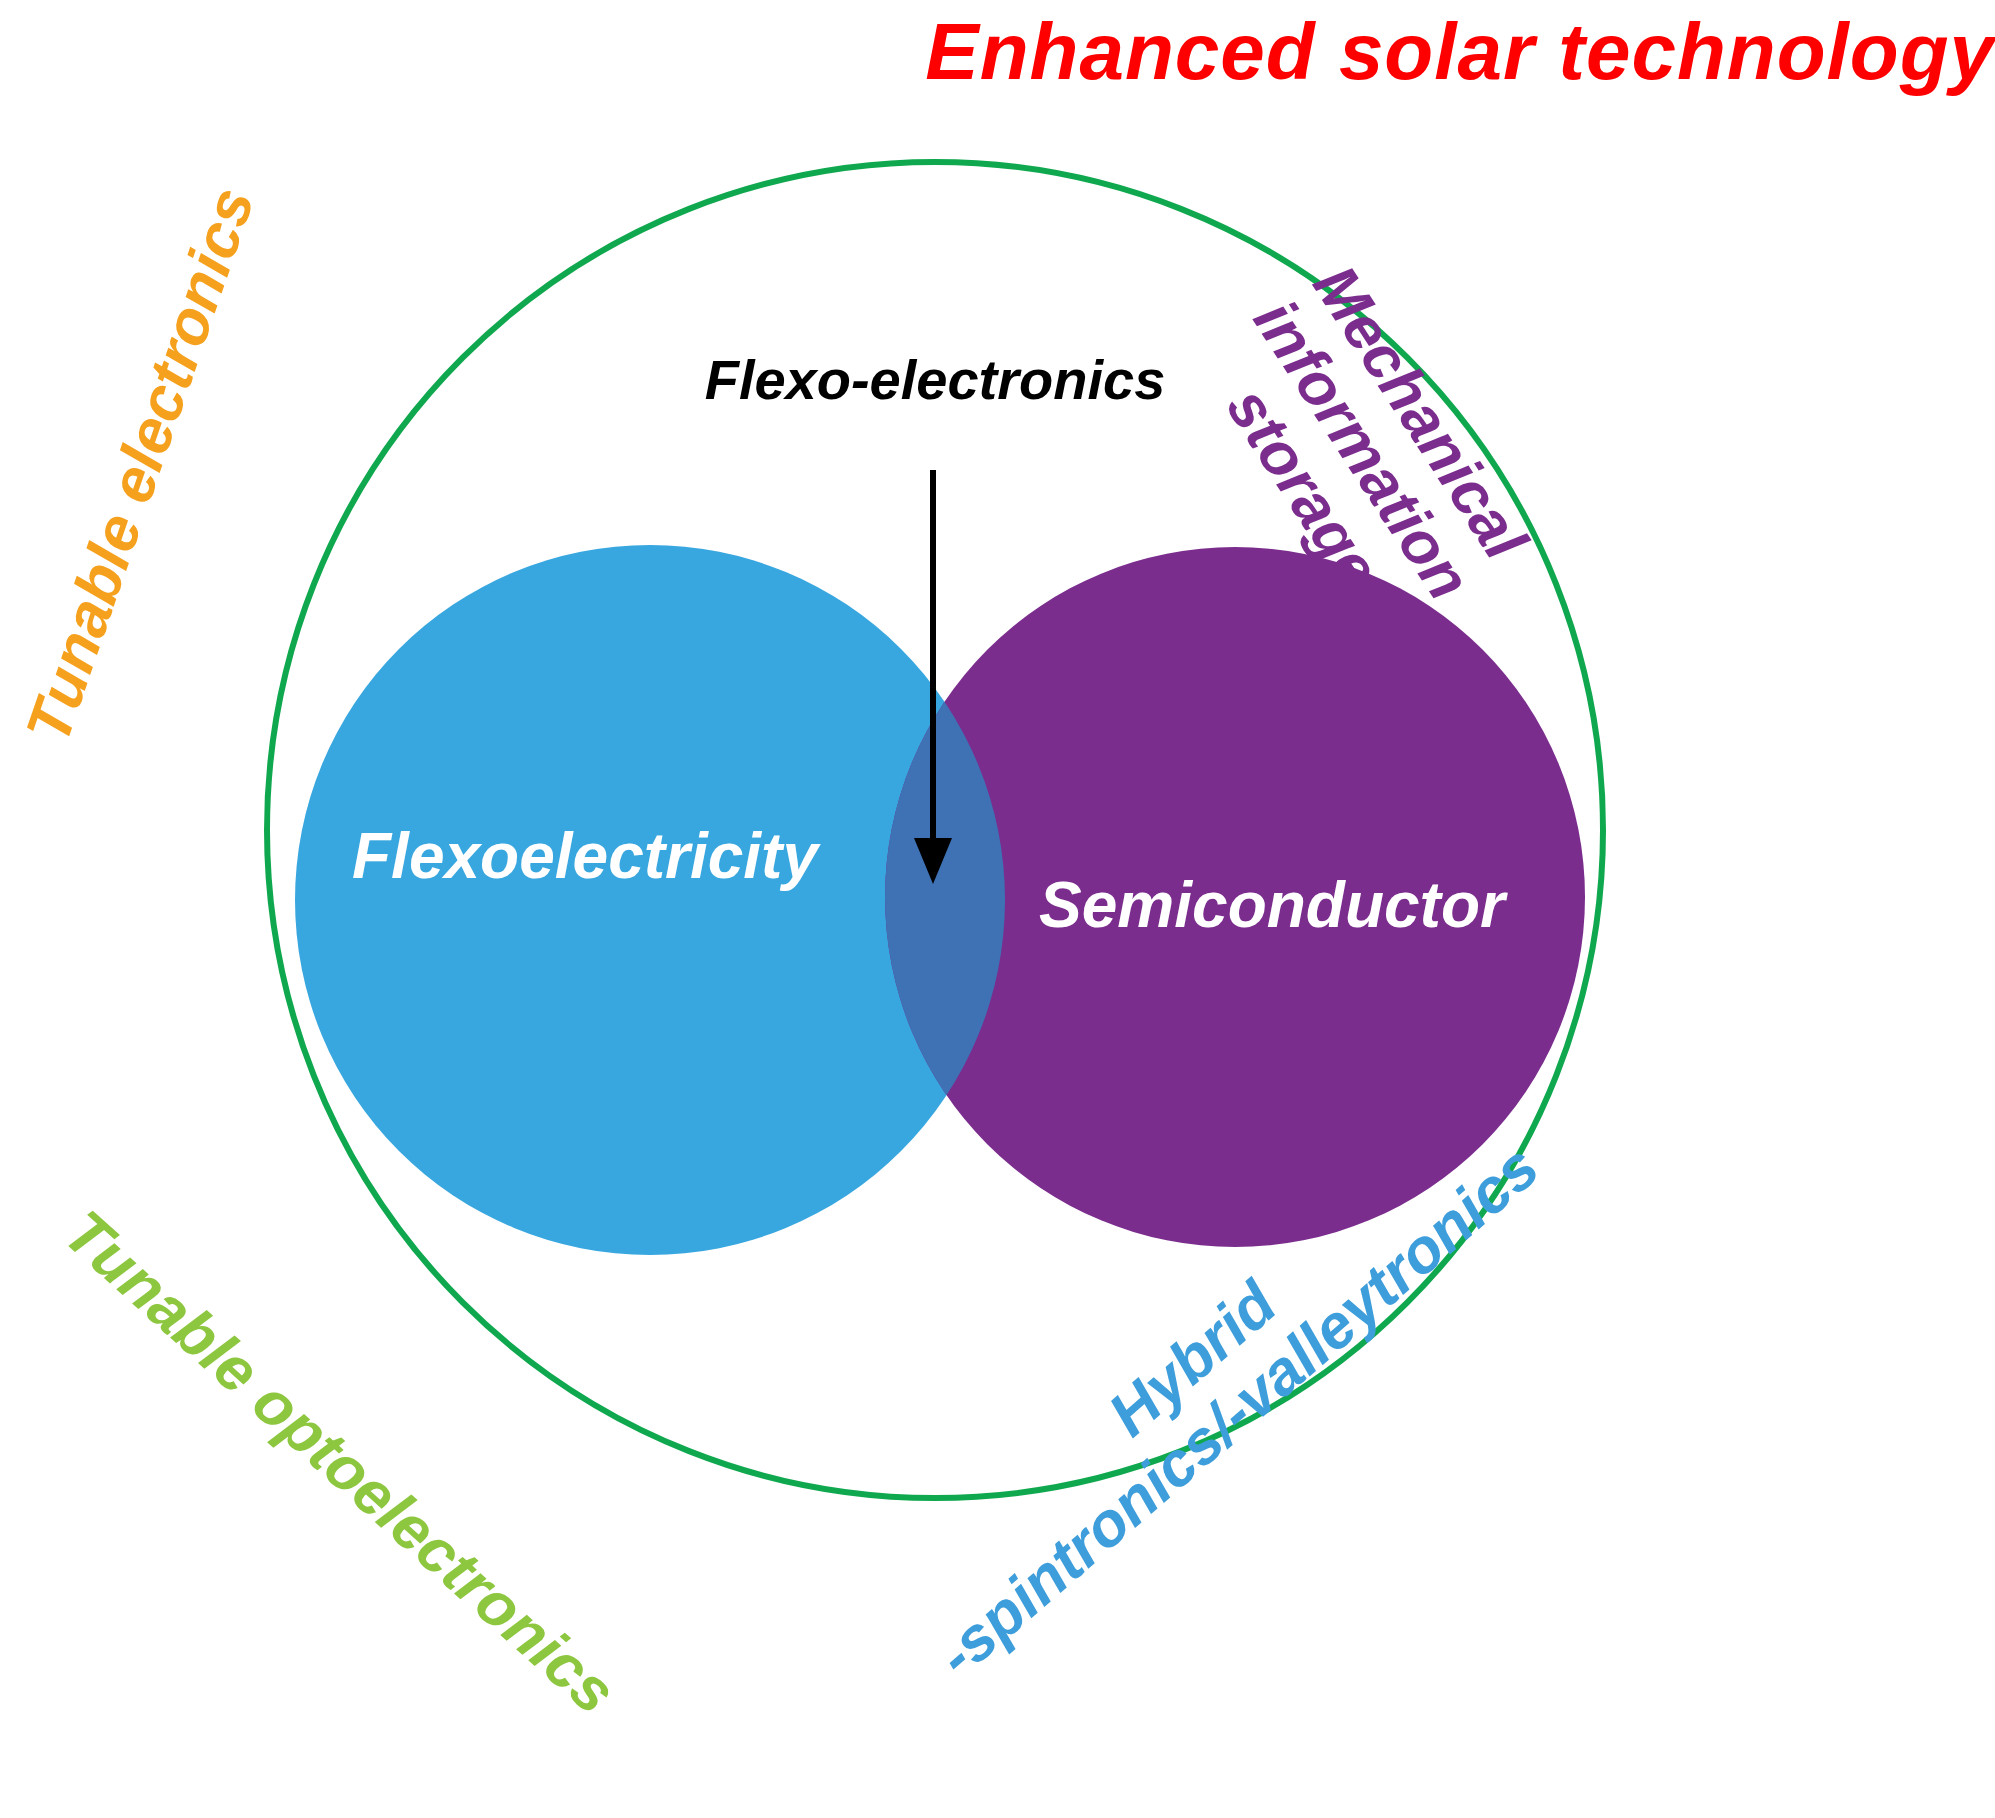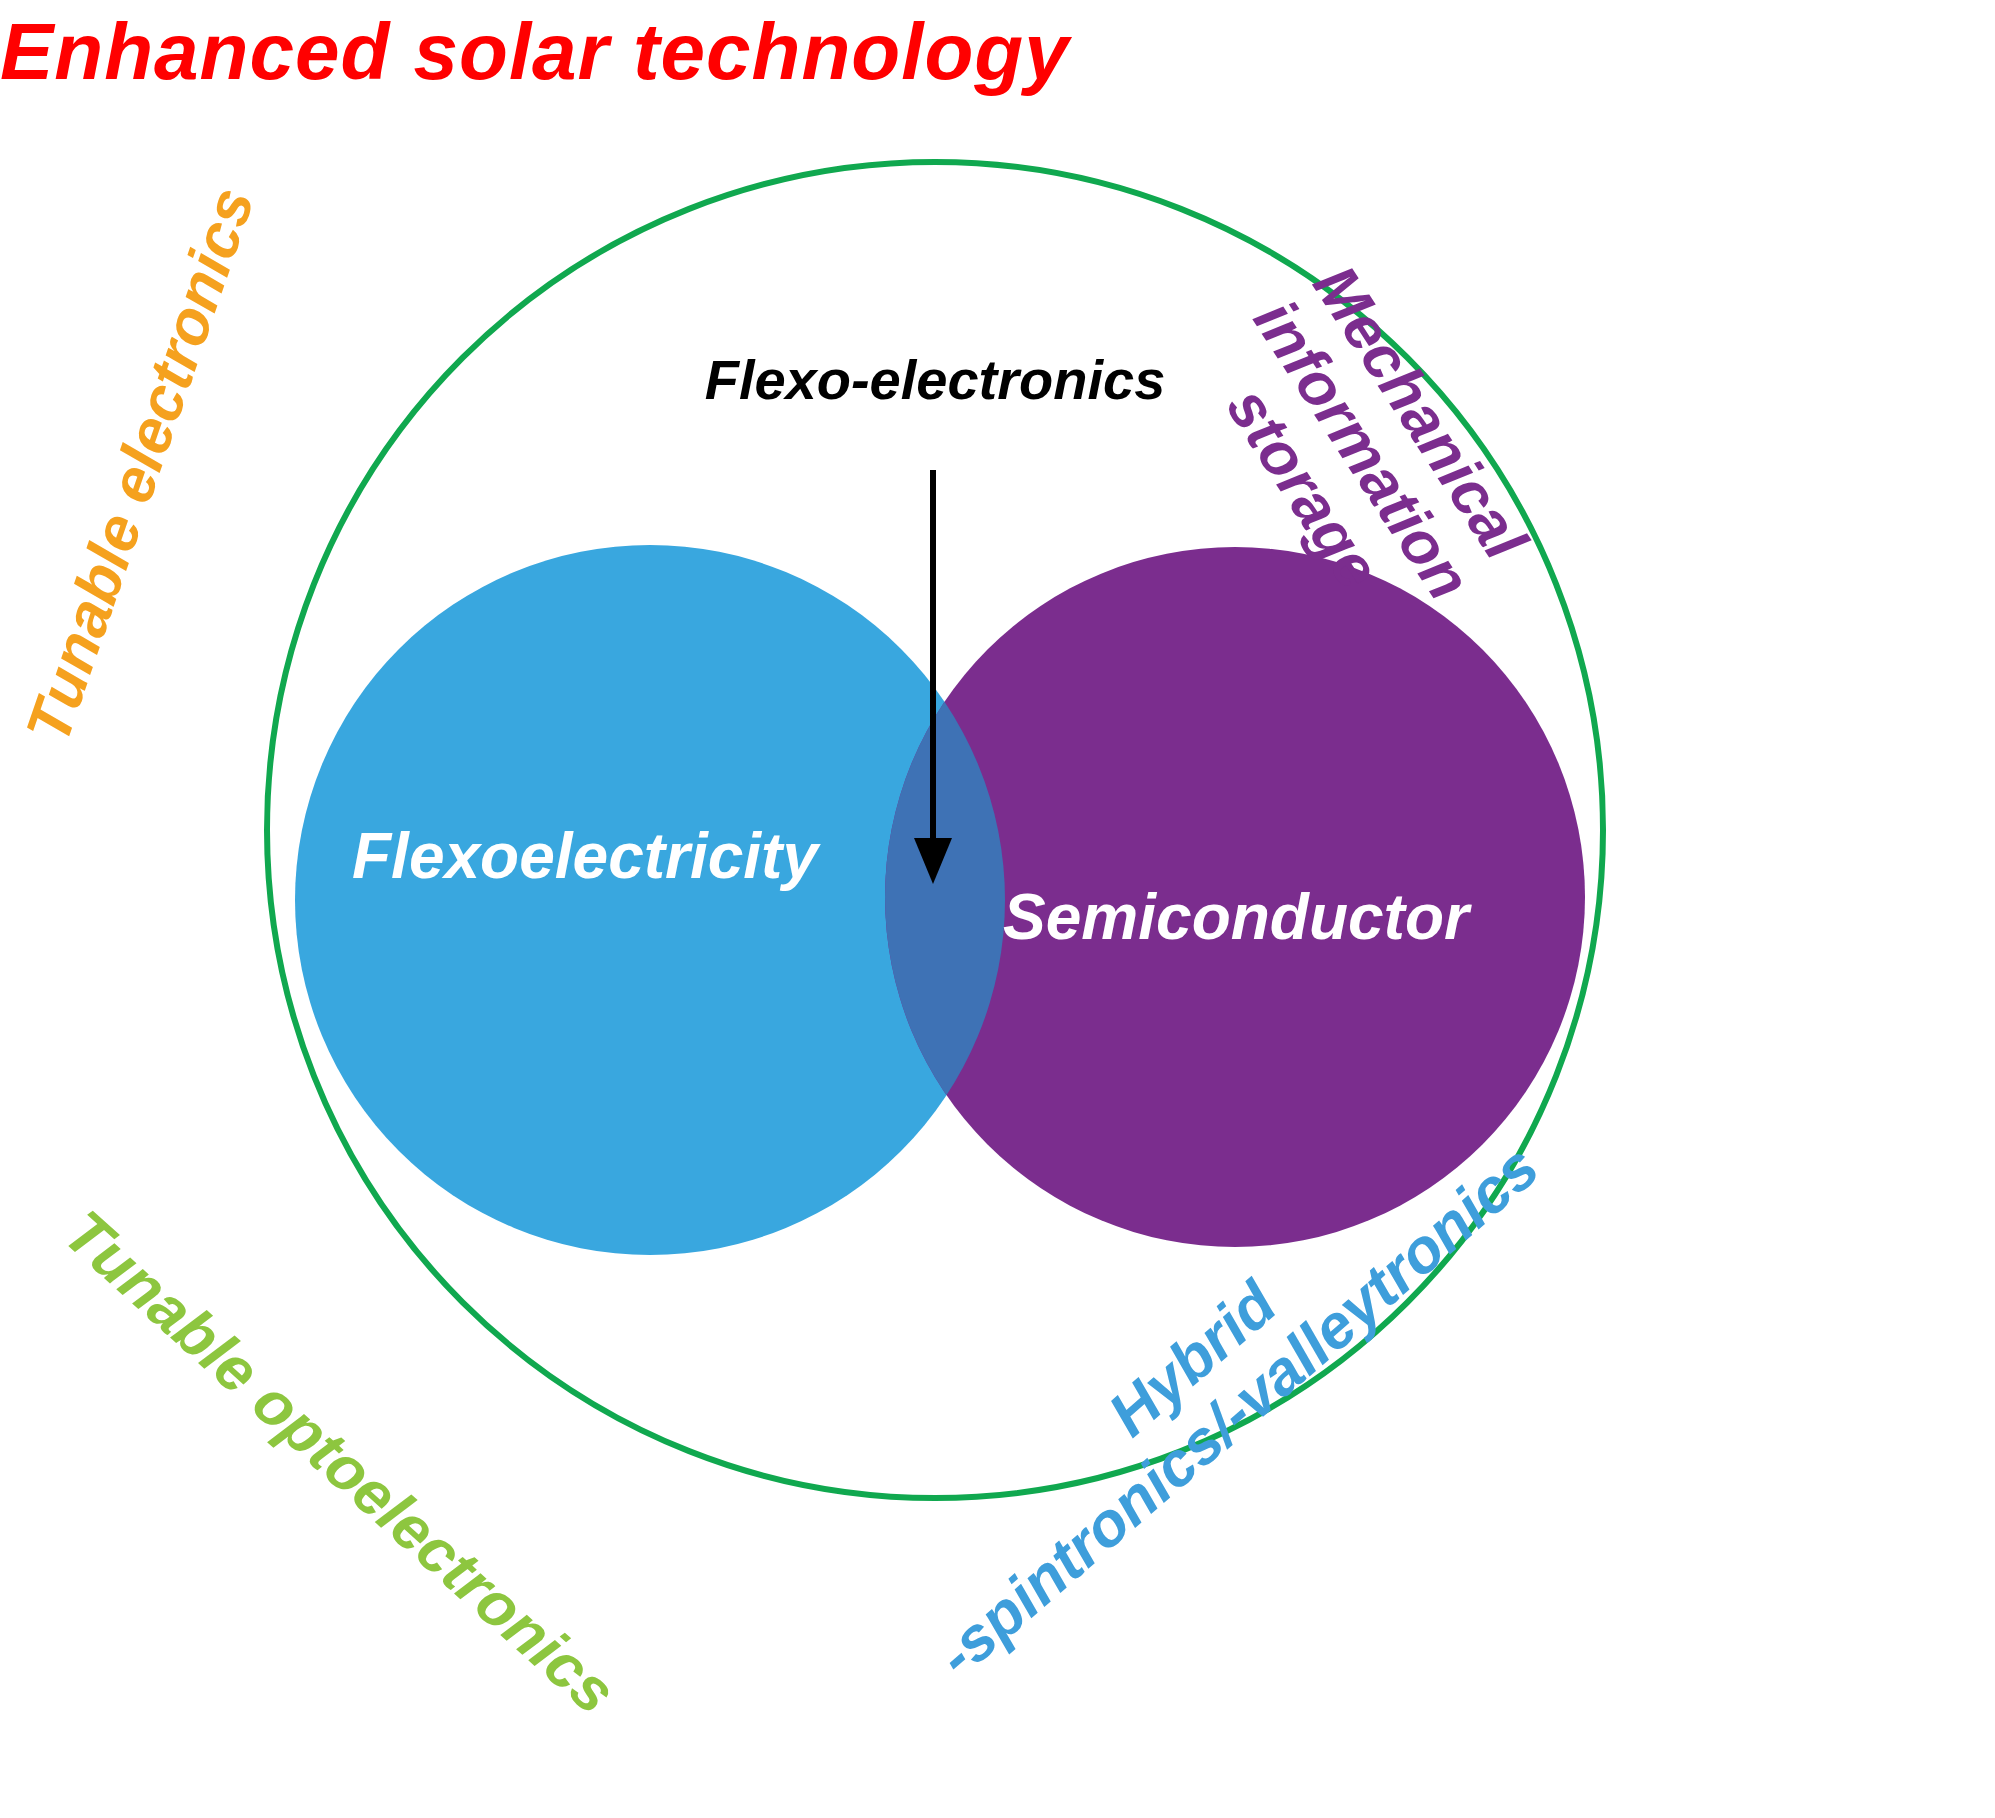--- a/index.html
+++ b/index.html
@@ -14,21 +14,21 @@
     background: #ffffff;
     overflow: hidden;
     font-weight: bold;
     font-style: italic;
   }
   .title {
     position: absolute;
     top: 6px;
     left: 0;
     width: 100%;
-    text-align: left;
+    text-align: right;
     font-size: 80px;
     letter-spacing: 1px;
     color: var(--title-color, #ff0000);
   }
   .venn {
     position: absolute;
     left: 0;
     top: 0;
     width: 100%;
     height: 100%;
@@ -73,21 +73,21 @@
     color: var(--hybrid-color, #3e9edb);
   }
   .circle-label {
     position: absolute;
     transform: translate(-50%,-50%);
     font-size: 64px;
     white-space: nowrap;
     color: var(--circle-label-color, #ffffff);
   }
   .lbl-flexoelectricity { left: 585px;  top: 856px; }
-  .lbl-semiconductor    { left: 1236px; top: 905px; margin-top: 12px; }
+  .lbl-semiconductor    { left: 1272px; top: 905px; }
   .center-label {
     position: absolute;
     left: 935px; top: 380px;
     transform: translate(-50%,-50%);
     text-align: center;
     font-size: 56px;
     line-height: 1.28;
     white-space: nowrap;
     color: var(--center-label-color, #000000);
   }

